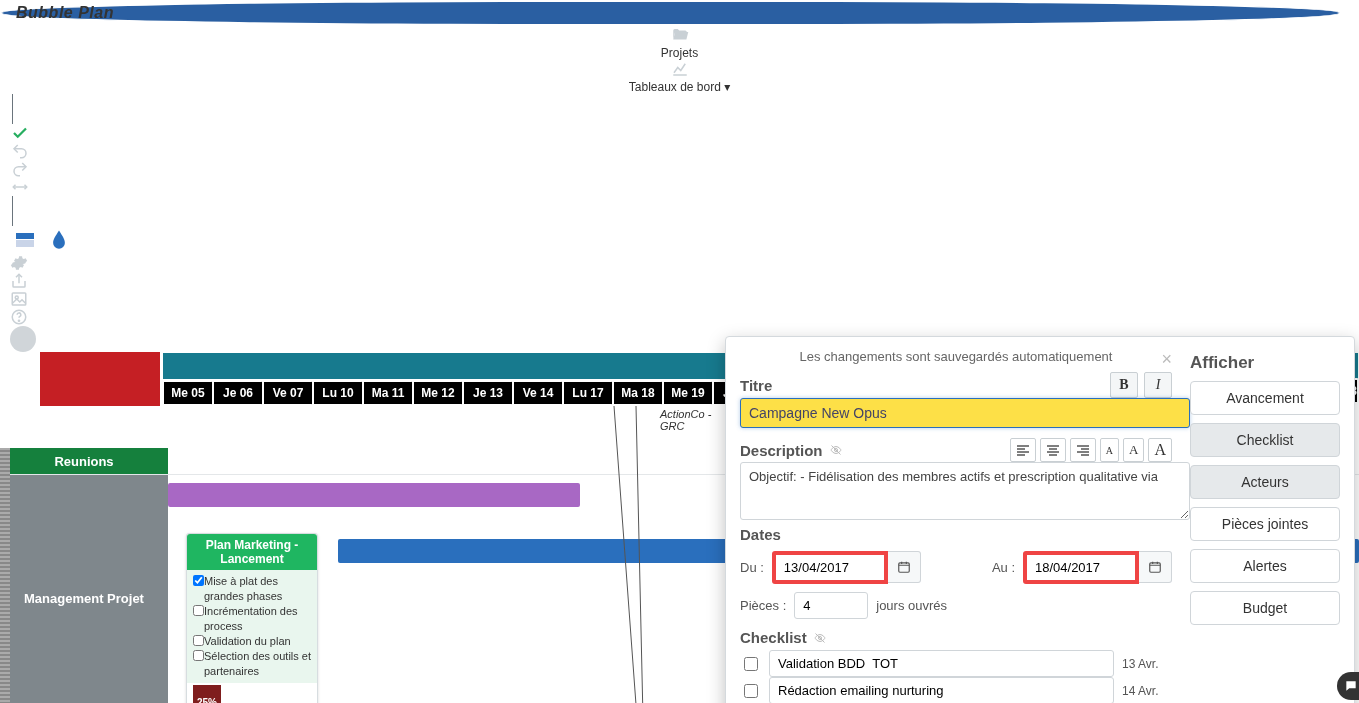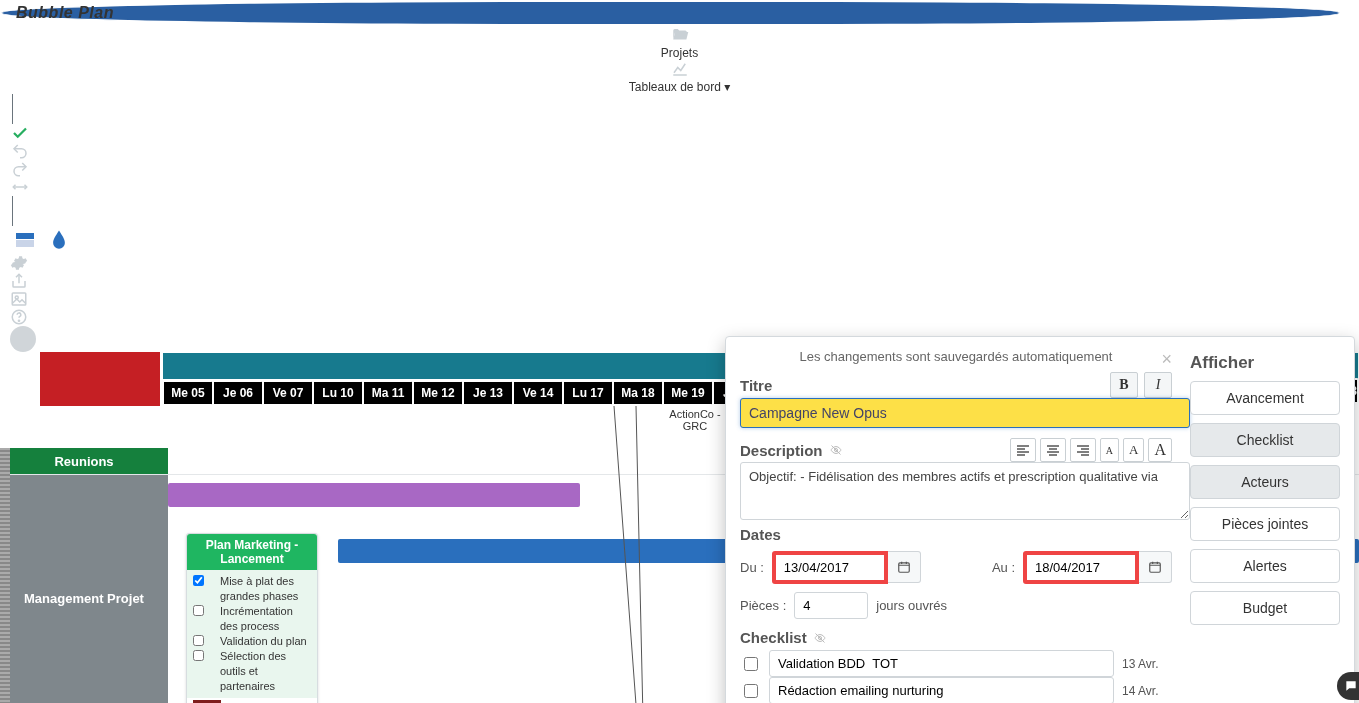--- a/index.html
+++ b/index.html
@@ -30,27 +30,27 @@
 .rows-area{position:absolute;left:0;right:0;top:54px;}
 .lane{display:flex;border-bottom:1px solid #e4e7e9;}
 .lane-label{width:160px;display:flex;align-items:center;justify-content:center;color:#fff;font-weight:bold;font-size:13px;padding:4px;text-align:center;}
 .lane-body{position:relative;flex:1;}
 .handle{position:absolute;left:0;top:0;bottom:0;width:10px;background:repeating-linear-gradient(0deg,#aaa,#aaa 2px,#888 2px,#888 4px);} 
 .row-reunions .lane-label{background:#15803d;}
 .row-mgmt .lane-label{background:#7f878c;}
 .task{position:absolute;color:#fff;font-size:12px;font-weight:bold;text-align:center;border-radius:2px;padding:3px 6px;line-height:14px;}
 .purple-bar{background:#a868c4;height:18px;top:8px;}
 .blue-bar{background:#2a6fbd;height:18px;}
-.event-text{position:absolute;font-size:11px;text-align:center;color:#333;}
+.event-text{position:absolute;font-size:11px;text-align:left;color:#333;font-style:italic;}
 
 .card{position:absolute;background:#fff;border:1px solid #d7dde0;border-radius:3px;box-shadow:0 1px 3px rgba(0,0,0,0.15);}
 .plan-card{left:180px;top:0;width:130px;padding-bottom:4px;}
 .plan-card .card-head{background:#1fb661;color:#fff;font-size:12px;font-weight:bold;text-align:center;padding:4px 2px;border-radius:3px 3px 0 0;}
 .plan-card .card-body{background:#e9f6ee;padding:4px 6px;font-size:11px;line-height:15px;color:#333;}
-.plan-card .chk{display:flex;gap:16px;align-items:flex-start;}
+.plan-card .chk{display:flex;gap:0;align-items:flex-start;}
 .plan-card .chk input{margin:1px 0 0 0;width:11px;height:11px;}
 .progress-badge{background:#7f1d1d;color:#fff;font-size:10px;font-weight:bold;padding:12px 4px;margin:2px 8px 0 6px;display:inline-block;}
 
 .panel{position:absolute;right:4px;top:-16px;width:600px;bottom:8px;background:#fff;border:1px solid #d4d9dd;border-radius:4px;box-shadow:0 6px 18px rgba(0,0,0,0.25);padding:12px 14px 12px 14px;display:flex;gap:18px;}
 .panel-left{flex:1;display:flex;flex-direction:column;}
 .panel-right{width:150px;}
 .panel-save{color:#666;font-size:13px;text-align:center;margin-bottom:8px;position:relative;}
 .panel-close{position:absolute;right:0;top:0;color:#bbb;cursor:pointer;font-size:18px;}
 .sec-label{font-weight:bold;color:#555;font-size:15px;margin:6px 0 4px;display:flex;align-items:center;gap:6px;}
 .title-row{display:flex;align-items:center;gap:6px;}

